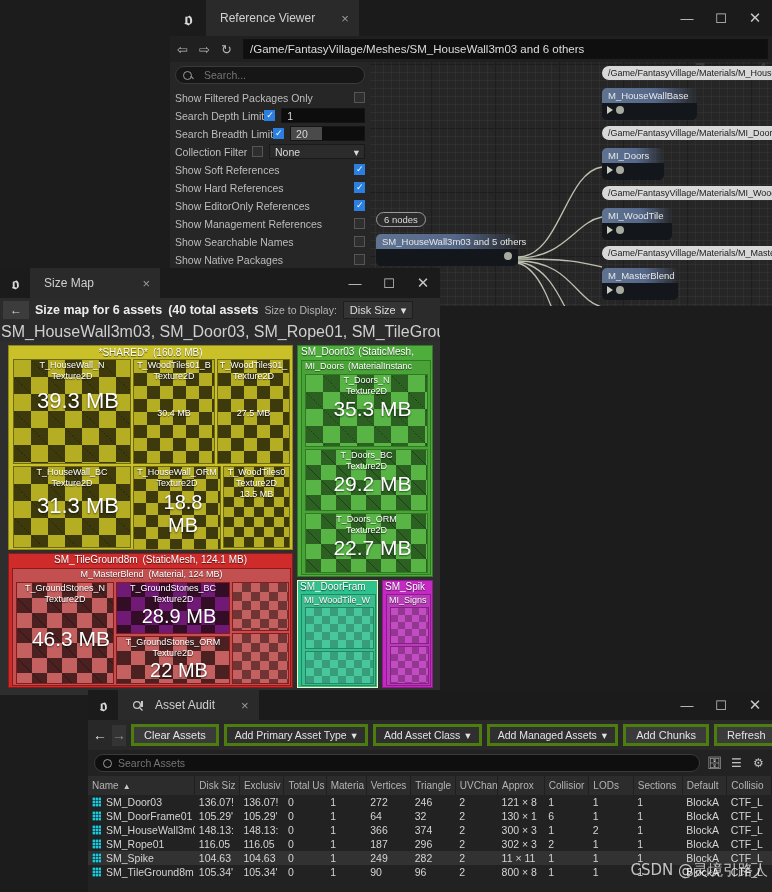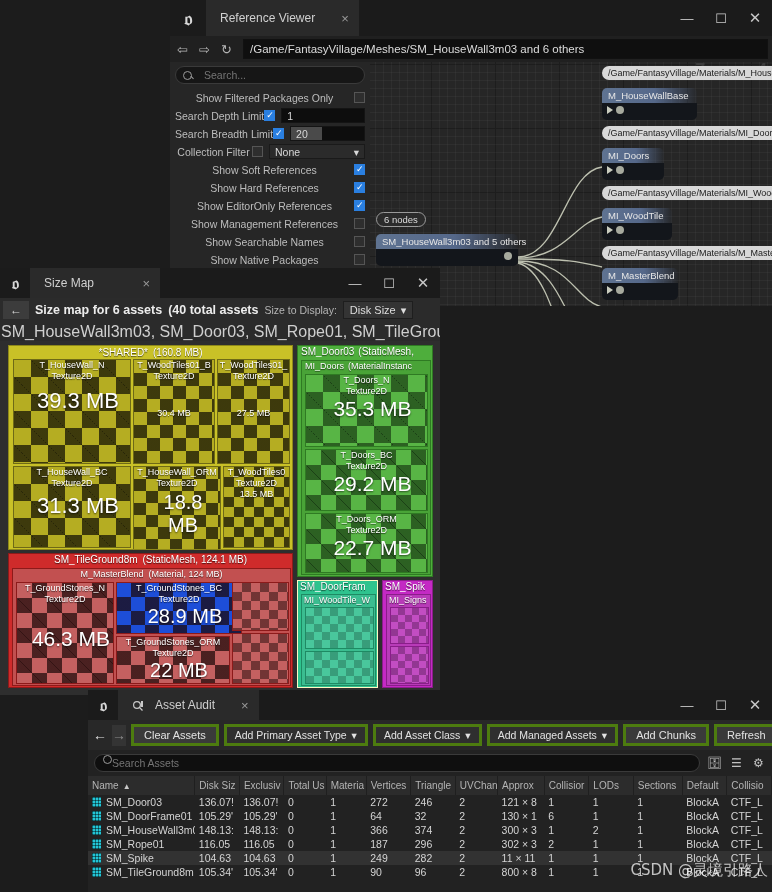--- a/index.html
+++ b/index.html
@@ -58,21 +58,21 @@
   }
   .search-box .mag { width: 9px; height: 9px; border: 1.4px solid #9b9b9b;
     border-radius: 50%; position: relative; flex: none; }
   .search-box .mag::after { content:""; position:absolute; width:4px; height:1.4px;
     background:#9b9b9b; transform: rotate(45deg); right:-3px; bottom:0px; }
   .search-box input {
     background: transparent; border: none; outline: none; color: #cfcfcf;
     font-size: 10.5px; font-family: "Liberation Sans", sans-serif; width: 100%;
   }
   .opt-row { display: flex; align-items: center; height: 17px; margin-bottom: 1px; }
-  .opt-lbl { color: #bdbdbd; font-size: 10.5px; flex: 1; white-space: nowrap; text-align: center; }
+  .opt-lbl { color: #bdbdbd; font-size: 10.5px; flex: 1; white-space: nowrap; }
   .cb { width: 11px; height: 11px; background: #2e2e2e; border: 1px solid #555;
         flex: none; position: relative; cursor: pointer; }
   .cb.on { background: #2a7fe0; border-color: #2a7fe0; }
   .cb.on::after { content: "✓"; position: absolute; left: 1px; top: -2px;
         color: #fff; font-size: 9px; line-height: 12px; }
   .opt-field { width: 96px; height: 15px; background: #0d0d0d; border: 1px solid #141414;
         color: #d8d8d8; font-size: 10.5px; display: flex; align-items: center;
         padding: 0 5px; margin-left: 6px; }
   .opt-combo { width: 96px; height: 15px; background: #2b2b2b; border: 1px solid #1a1a1a;
         color: #d8d8d8; font-size: 10.5px; display: flex; align-items: center;
@@ -153,21 +153,21 @@
   .aa-nav { width: 24px; height: 21px; display: flex; align-items: center;
     justify-content: center; color: #e0e0e0; font-size: 14px; cursor: pointer; }
   .aa-nav.dim { background: #343434; color: #8d8d8d; }
   .aa-btn { height: 22px; background: #3a3a3a; border: 3px solid #4d7c0f;
     color: #e2e2e2; font-size: 11px; display: flex; align-items: center; gap: 5px;
     padding: 0 10px; cursor: pointer; white-space: nowrap; }
   .aa-btn.combo { background: #2f2f2f; font-size: 10.5px; padding: 0 8px; }
   .aa-search-row { height: 26px; display: flex; align-items: center; gap: 7px;
     padding: 0 6px; background: #222; }
   .aa-search { flex: 1; height: 18px; background: #0f0f0f; border: 1px solid #3a3a3a;
-    border-radius: 9px; display: flex; padding: 0 8px; }
+    border-radius: 9px; display: flex; align-items: center; gap: 6px; padding: 0 8px; }
   .aa-search input { background: transparent; border: none; outline: none;
     color: #cfcfcf; font-size: 10.5px; width: 100%; font-family: "Liberation Sans", sans-serif;}
   .aa-ic { width: 15px; color: #c2c2c2; font-size: 12px; text-align: center; cursor: pointer; }
 
   table.aa { width: 100%; border-collapse: collapse; table-layout: fixed; }
   table.aa th {
     background: #2c2c2c; color: #b4b4b4; font-size: 10px; font-weight: normal;
     text-align: left; padding: 4px 4px; border-right: 1px solid #1f1f1f;
     height: 19px; overflow: hidden; white-space: nowrap;
   }
@@ -486,21 +486,21 @@
             <span class="tm-label">(Material, 124 MB)</span>
           </div>
           <div class="tm" style="left:3px;top:13px;width:98px;height:102px;background:#c46060;border:1px solid #8d1a1a">
             <div class="checker" style="background-image:linear-gradient(45deg,rgba(28,8,8,.8) 25%,transparent 25%,transparent 75%,rgba(28,8,8,.8) 75%),linear-gradient(45deg,rgba(28,8,8,.8) 25%,transparent 25%,transparent 75%,rgba(28,8,8,.8) 75%);background-size:30px 30px;background-position:0 0,15px 15px"></div>
             <div style="position:relative">
               <div class="tm-label">T_GroundStones_N</div>
               <div class="tm-label">Texture2D</div>
               <div class="tm-big" style="margin-top:22px;font-size:21px">46.3 MB</div>
             </div>
           </div>
-          <div class="tm" style="left:103px;top:13px;width:126px;height:52px;background:#1d4ed8;border:1px solid #8d1a1a">
+          <div class="tm" style="left:103px;top:13px;width:114px;height:52px;background:#701a75;border:1px solid #8d1a1a">
             <div class="checker" style="background-image:linear-gradient(45deg,rgba(28,8,8,.8) 25%,transparent 25%,transparent 75%,rgba(28,8,8,.8) 75%),linear-gradient(45deg,rgba(28,8,8,.8) 25%,transparent 25%,transparent 75%,rgba(28,8,8,.8) 75%);background-size:28px 28px;background-position:0 0,14px 14px"></div>
             <div style="position:relative">
               <div class="tm-label">T_GroundStones_BC</div>
               <div class="tm-label">Texture2D</div>
               <div class="tm-big" style="font-size:20px">28.9 MB</div>
             </div>
           </div>
           <div class="tm" style="left:103px;top:67px;width:114px;height:48px;background:#c46060;border:1px solid #8d1a1a">
             <div class="checker" style="background-image:linear-gradient(45deg,rgba(28,8,8,.8) 25%,transparent 25%,transparent 75%,rgba(28,8,8,.8) 75%),linear-gradient(45deg,rgba(28,8,8,.8) 25%,transparent 25%,transparent 75%,rgba(28,8,8,.8) 75%);background-size:28px 28px;background-position:0 0,14px 14px"></div>
             <div style="position:relative">

